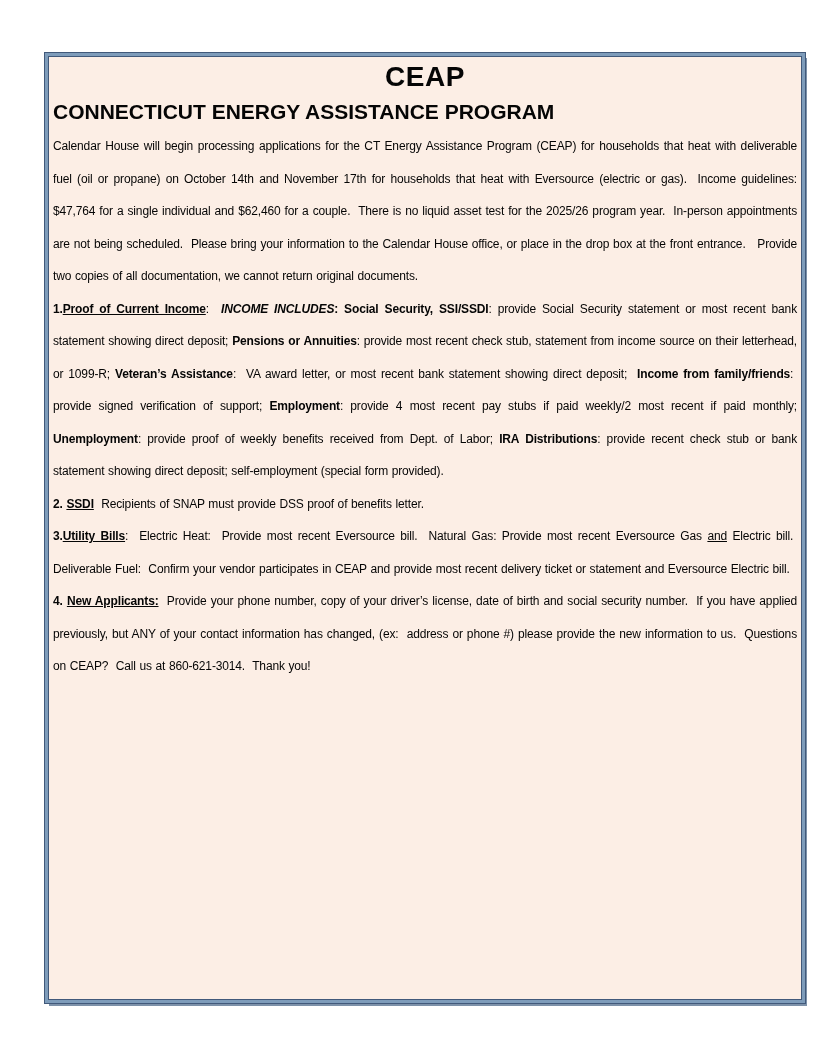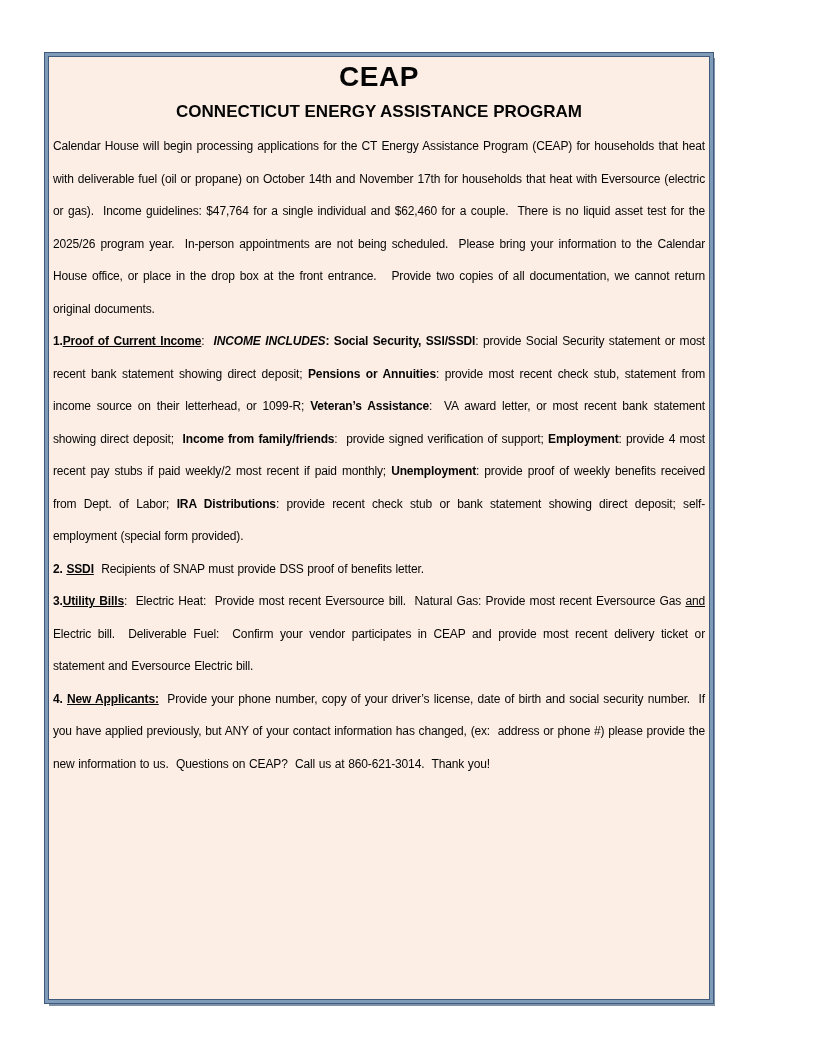--- a/index.html
+++ b/index.html
@@ -15,42 +15,42 @@
   body{
     width:816px;height:1056px;
     background:var(--page-bg);
     font-family:"Liberation Sans","DejaVu Sans",sans-serif;
     color:var(--text);
     position:relative;
   }
   .doc-box{
     position:absolute;
     left:45px;top:53px;
-    width:668px;height:950px;
+    width:760px;height:950px;
     background:var(--panel-bg);
     border:3px solid var(--border-light);
     outline:1px solid var(--border-dark);
     box-shadow: inset 0 0 0 1px var(--border-dark), 3px 4px 0 -1px var(--shadow);
     padding:2px 5px 0 5px;
     overflow:hidden;
   }
   .doc-title{
     margin:0;
     font-size:28px;
     line-height:37px;
     font-weight:bold;
     text-align:center;
     letter-spacing:0.5px;
   }
   .doc-subtitle{
     margin:0 0 1px 0;
-    font-size:17px;
+    font-size:21px;
     line-height:34px;
     font-weight:bold;
-    text-align:center;
+    text-align:left;
   }
   .body-par{
     margin:0;
     font-size:12px;
     line-height:32.5px;
     text-align:justify;
     letter-spacing:-0.15px;
     word-spacing:0.5px;
   }
   .body-par span{white-space:inherit;}

